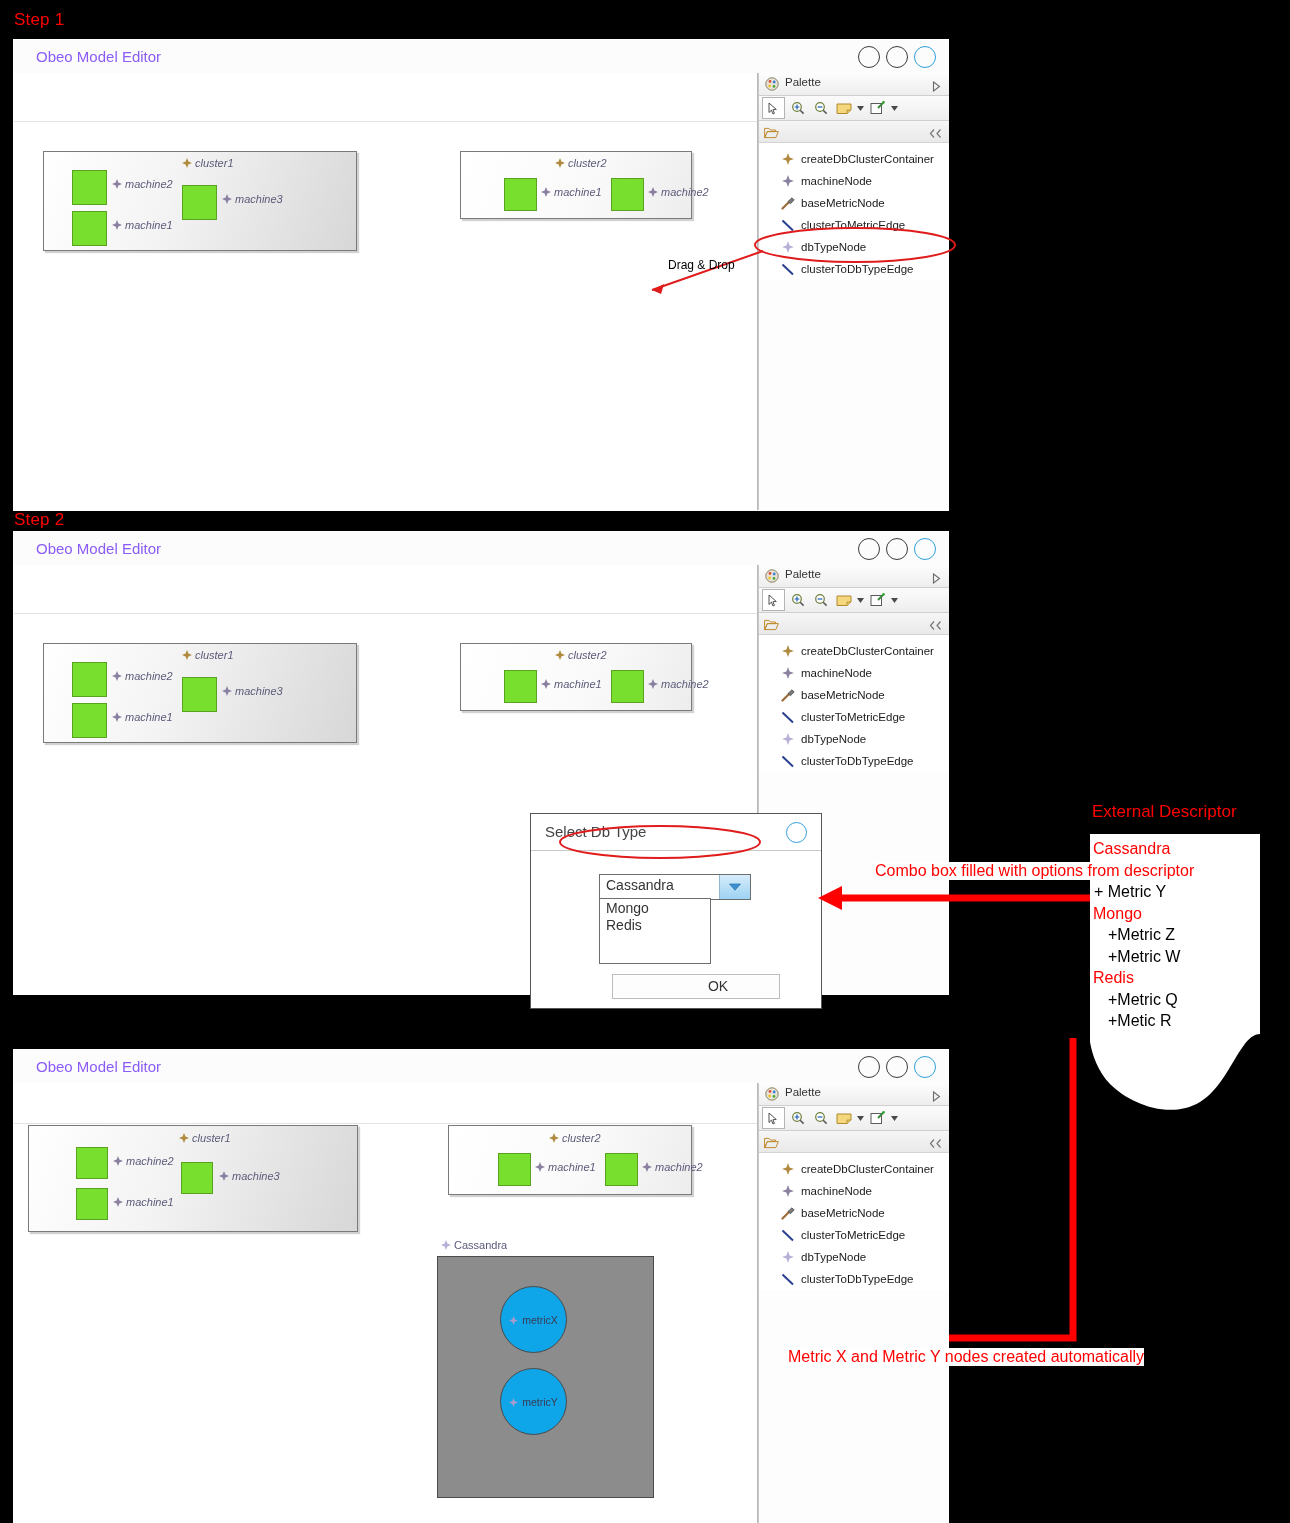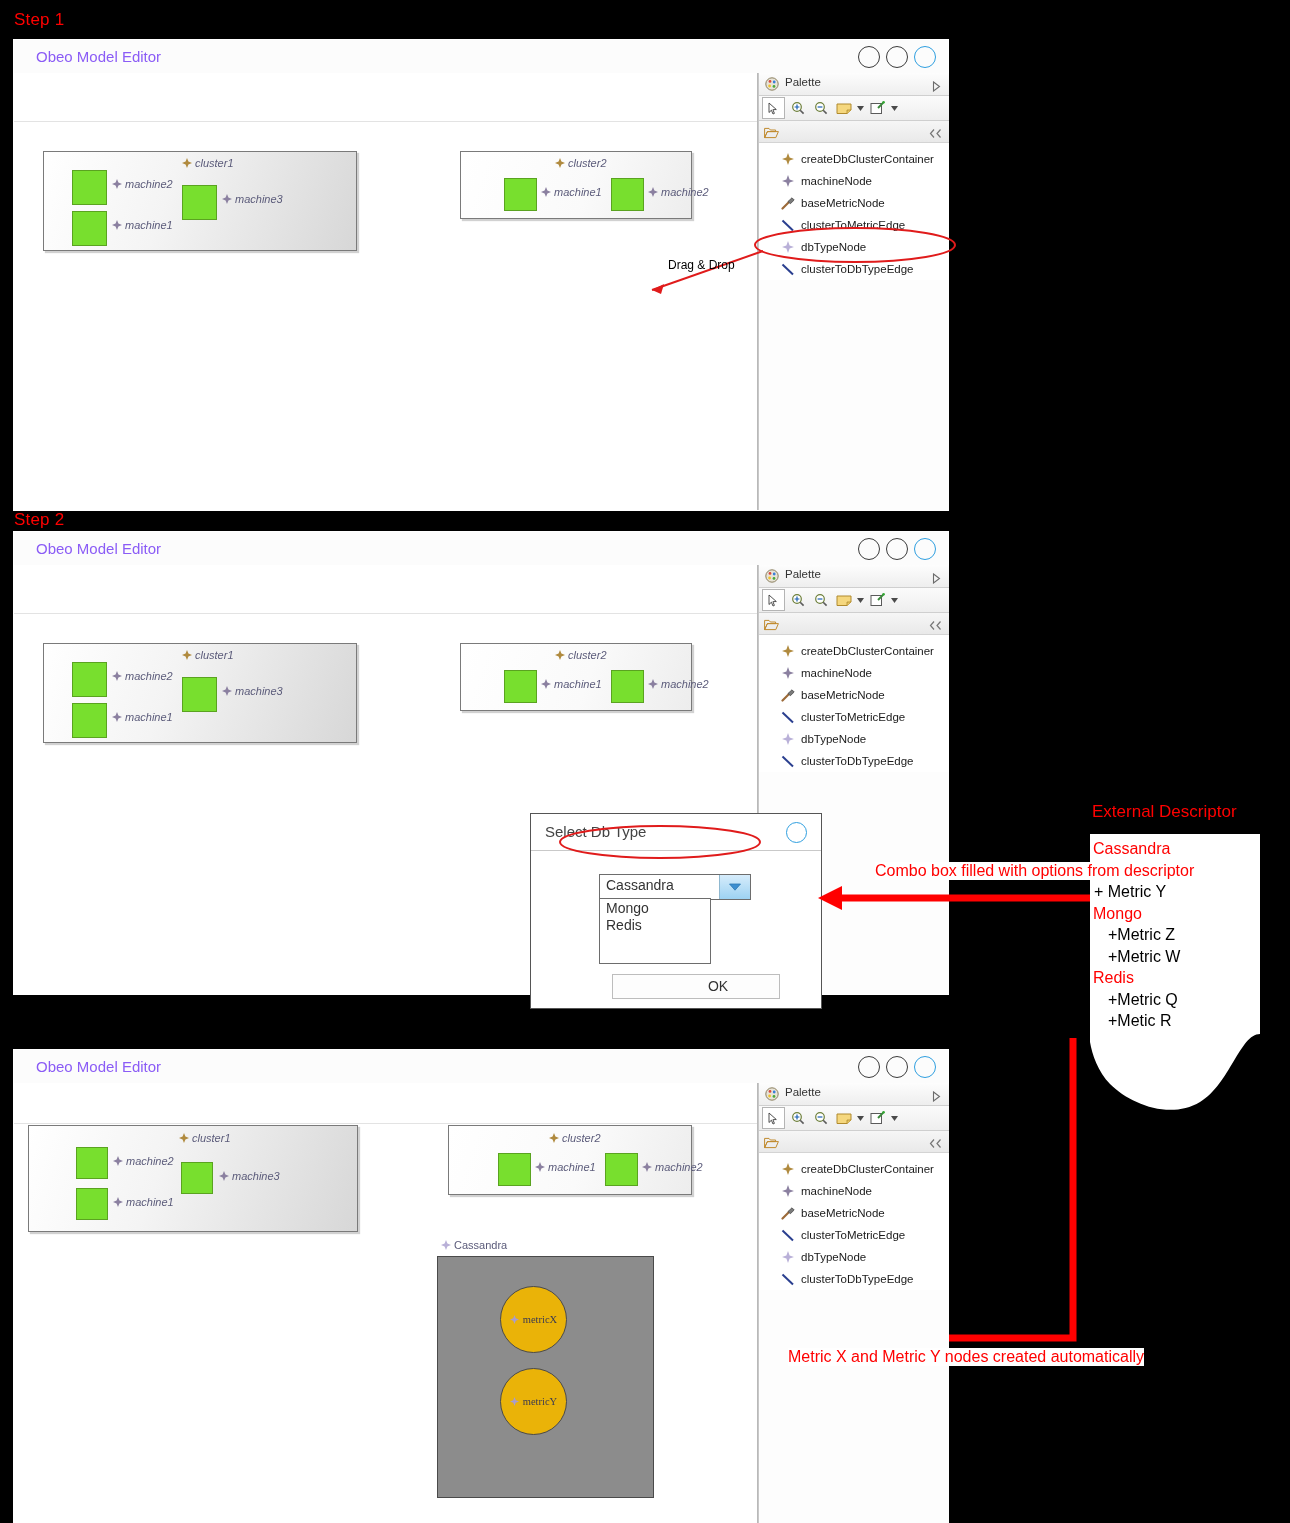--- a/index.html
+++ b/index.html
@@ -57,22 +57,22 @@
   .combo .val{flex:1;font-size:14px;color:#333;padding:2px 0 0 6px;}
   .combo .btn{width:30px;background:linear-gradient(#d6ecfb,#9dd2f2);border-left:1px solid #8fb8d0;
               display:flex;align-items:center;justify-content:center;}
   .dropdown{position:absolute;border:1px solid #6d6d6d;background:#fff;}
   .dropdown div{font-size:14px;color:#333;padding:1px 0 0 6px;}
   .okbtn{position:absolute;border:1px solid #bdbdbd;background:#fdfdfd;text-align:center;
          font-size:14px;color:#333;line-height:23px;padding-left:44px;}
 
   
   .dbcont{position:absolute;background:#8c8c8c;border:1px solid #4a4a4a;}
-  .metric{position:absolute;border-radius:50%;background:#eab308;border:1.3px solid #4a4a4a;
-          display:flex;align-items:center;justify-content:center;font-size:10.5px;color:#3a3a52;font-family:Liberation Serif, serif;}
+  .metric{position:absolute;border-radius:50%;background:#0ea5e9;border:1.3px solid #4a4a4a;
+          display:flex;align-items:center;justify-content:center;font-size:10.5px;color:#3a3a52;}
 
   
   .ann-text{position:absolute;color:#ff0000;font-size:16px;background:#fff;white-space:nowrap;}
   .ann-plain{position:absolute;color:#000;font-size:12px;white-space:nowrap;}
   svg.ov{position:absolute;left:0;top:0;pointer-events:none;}
 
   
   .desc-title{position:absolute;color:#ff0000;font-size:17px;white-space:nowrap;}
   .desc-card{position:absolute;}
   .desc-body{position:absolute;left:0;top:0;width:100%;font-size:16px;line-height:21.5px;}

